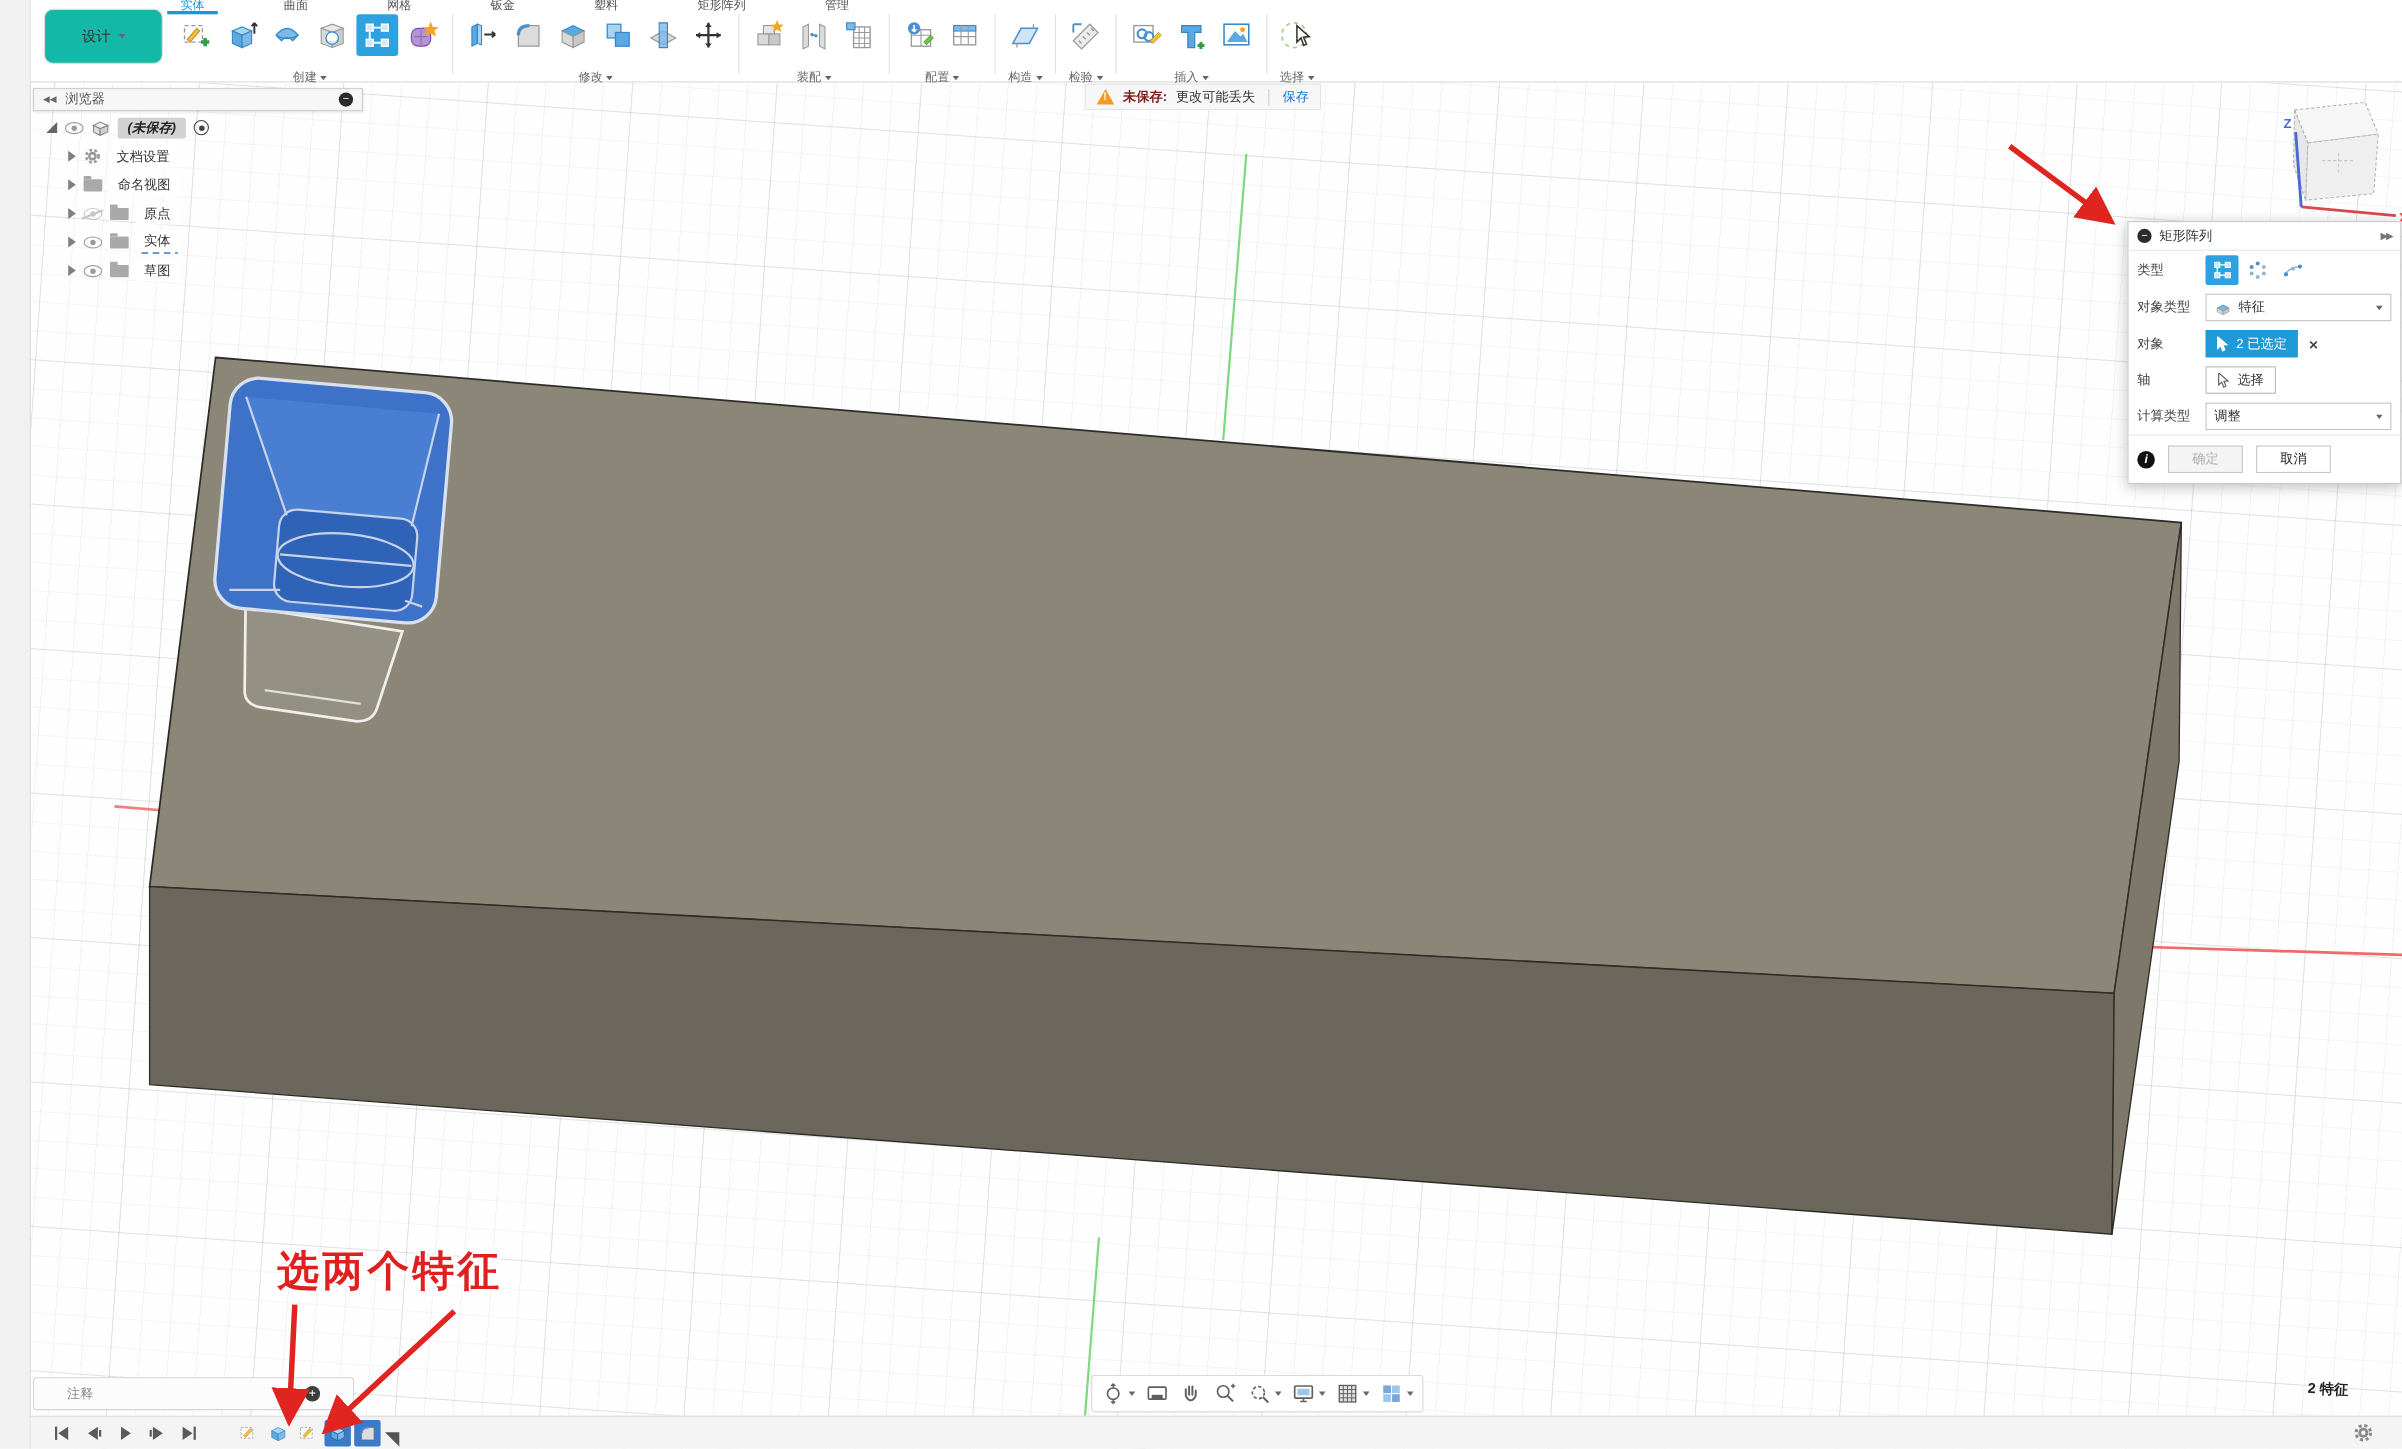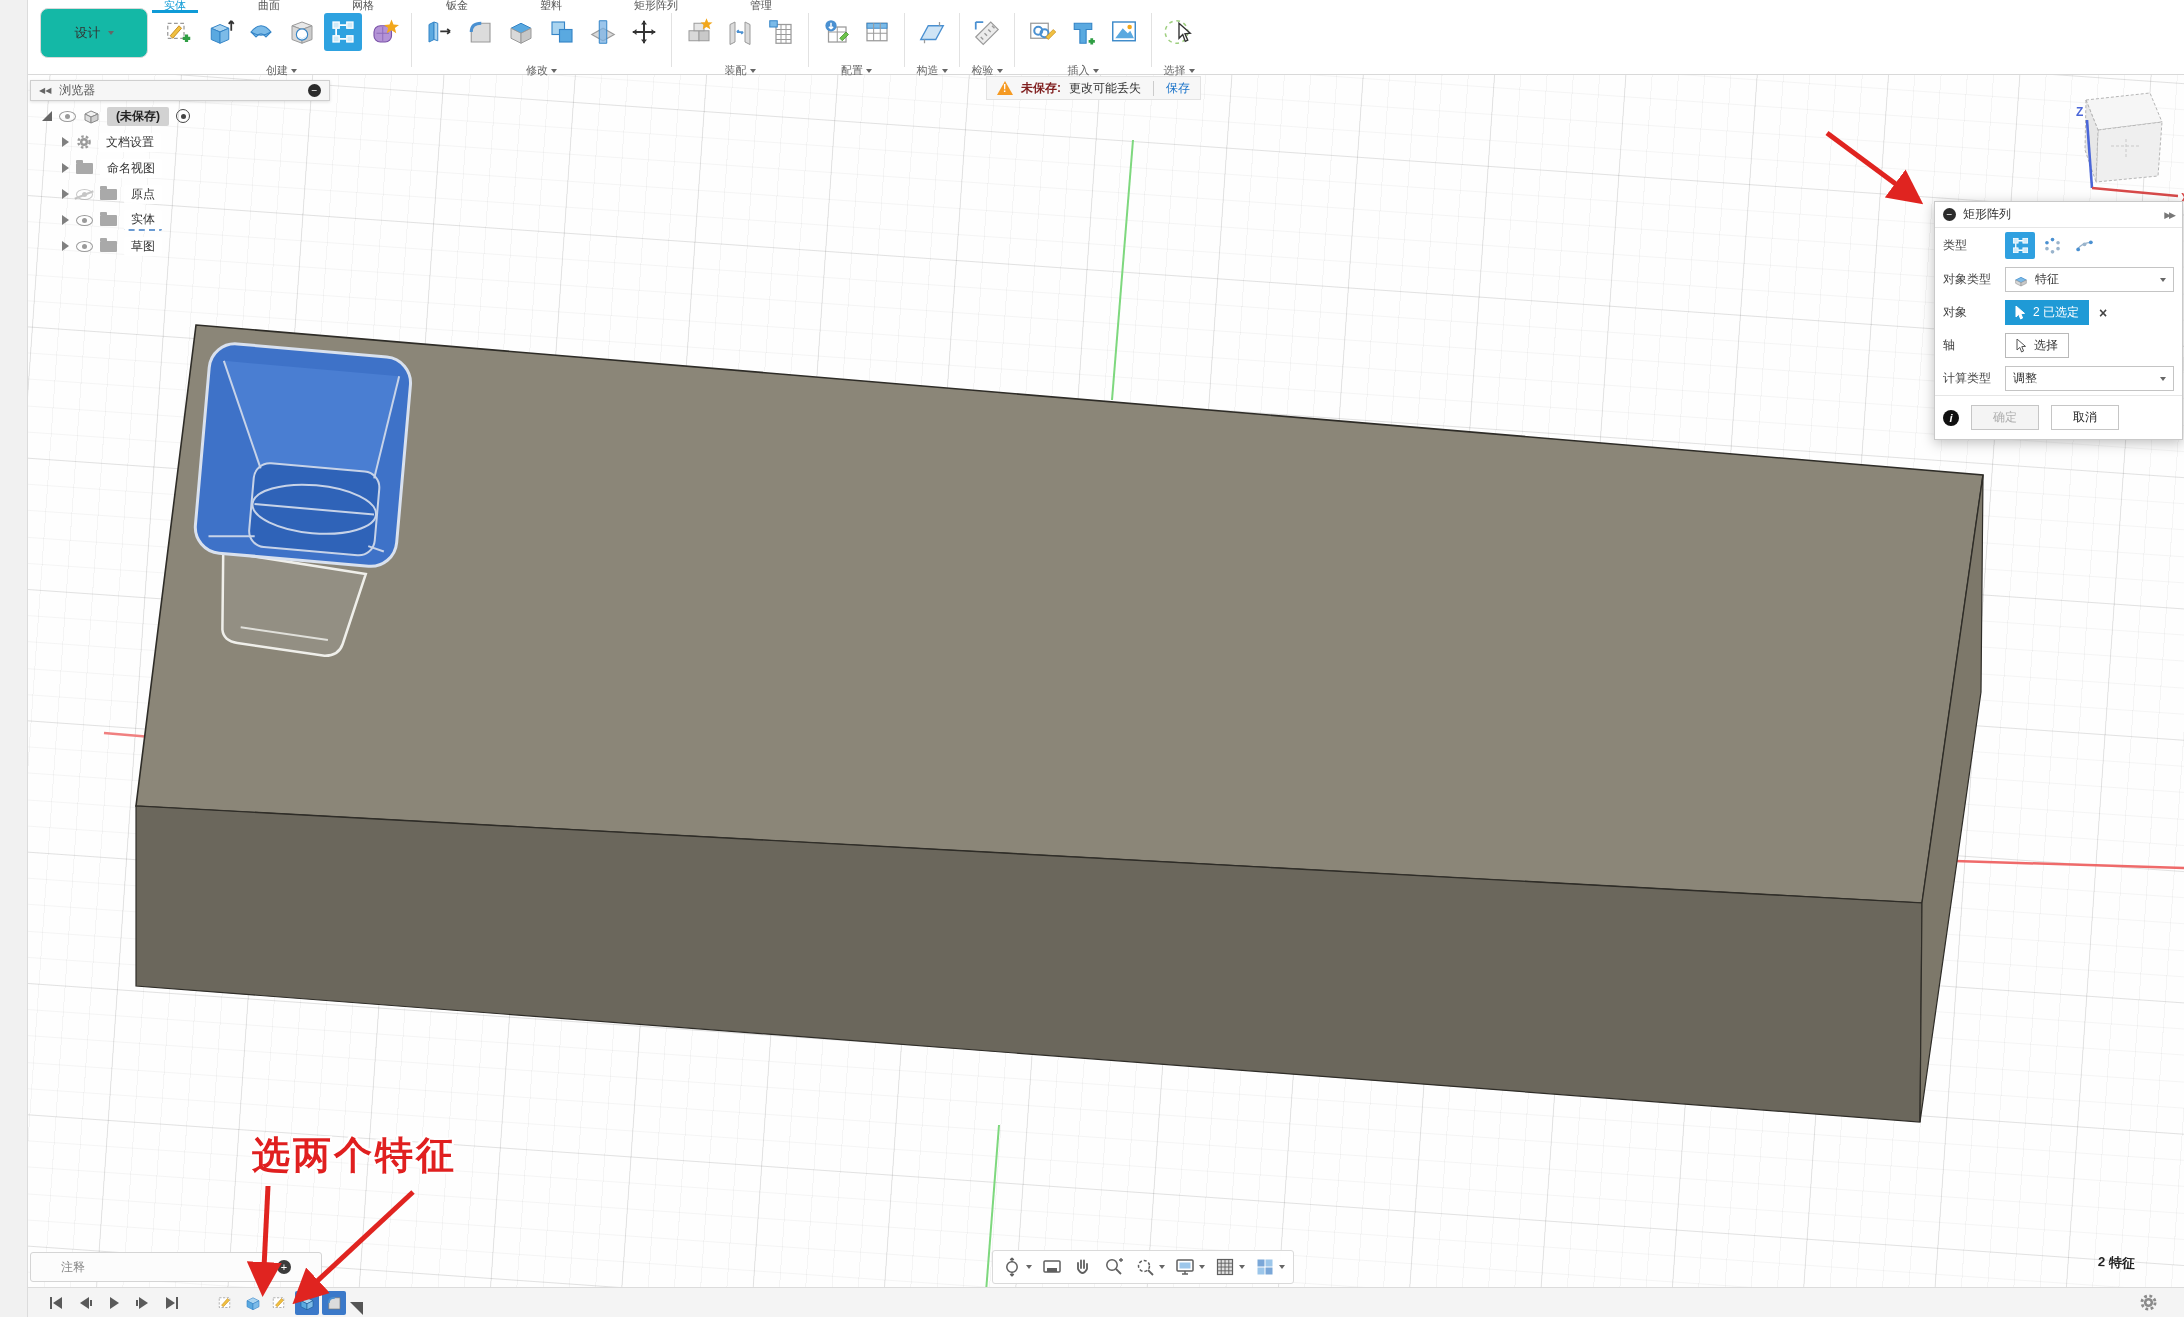--- a/index.html
+++ b/index.html
@@ -48,21 +48,21 @@
   .indent1{padding-left:12px;} .indent2{padding-left:32px;}
   .rootexp{width:0;height:0;border-bottom:10px solid #666;border-left:10px solid transparent;}
   .chev{width:0;height:0;border-top:5px solid transparent;border-bottom:5px solid transparent;border-left:7px solid #808080;}
   .eye{width:17px;height:11px;border:1.6px solid #9a9a9a;border-radius:50%;position:relative;flex:none;}
   .eye::after{content:"";position:absolute;left:50%;top:50%;width:5px;height:5px;margin:-2.5px 0 0 -2.5px;border-radius:50%;background:#9a9a9a;}
   .eye.off{opacity:.55;}
   .eye.off::before{content:"";position:absolute;left:-3px;top:4px;width:20px;height:1.6px;background:#9a9a9a;transform:rotate(-22deg);}
   .folder{width:17px;height:11px;background:#a9a9a9;border-radius:1px;position:relative;flex:none;}
   .folder::before{content:"";position:absolute;top:-3px;left:0;width:7px;height:3px;background:#a9a9a9;border-radius:1px 1px 0 0;}
   .chip-label{background:rgba(255,255,255,.92);padding:1px 7px;border-radius:2px;}
-  .chip-root{background:#d2d2d2;padding:1px 9px;font-weight:bold;color:#222;}
+  .chip-root{background:#d2d2d2;padding:1px 9px;font-weight:bold;color:#222;font-style:italic;}
   .dashed-u{border-bottom:2px dashed #6b9bd2;}
   .target{width:14px;height:14px;border:1.6px solid #444;border-radius:50%;position:relative;flex:none;}
   .target::after{content:"";position:absolute;left:50%;top:50%;width:5px;height:5px;margin:-2.5px 0 0 -2.5px;border-radius:50%;background:#444;}
 
   
   .warnbar{position:absolute;left:986px;top:76px;height:24px;z-index:10;background:#f7f7f7;border:1px solid #e3e3e3;
     display:flex;align-items:center;padding:0 10px;font-size:12px;gap:8px;}
   .warn-tri{width:0;height:0;border-left:8px solid transparent;border-right:8px solid transparent;border-bottom:14px solid #f59a23;position:relative;}
   .warn-tri span{position:absolute;left:-2px;top:2px;color:#fff;font-size:10px;font-weight:bold;}
   .warn-bold{font-weight:bold;color:#7f1d1d;text-align:right;}

